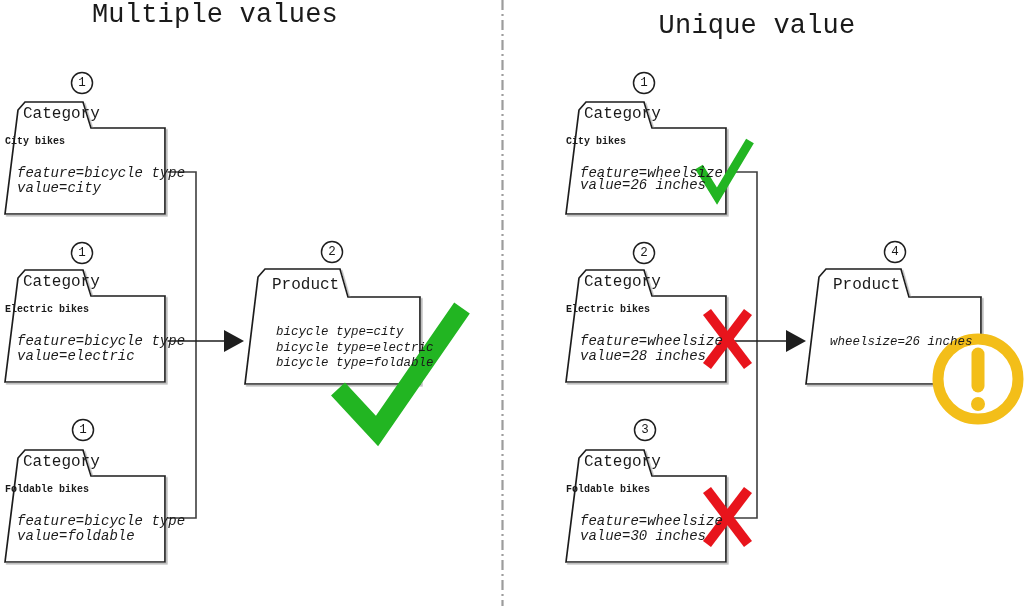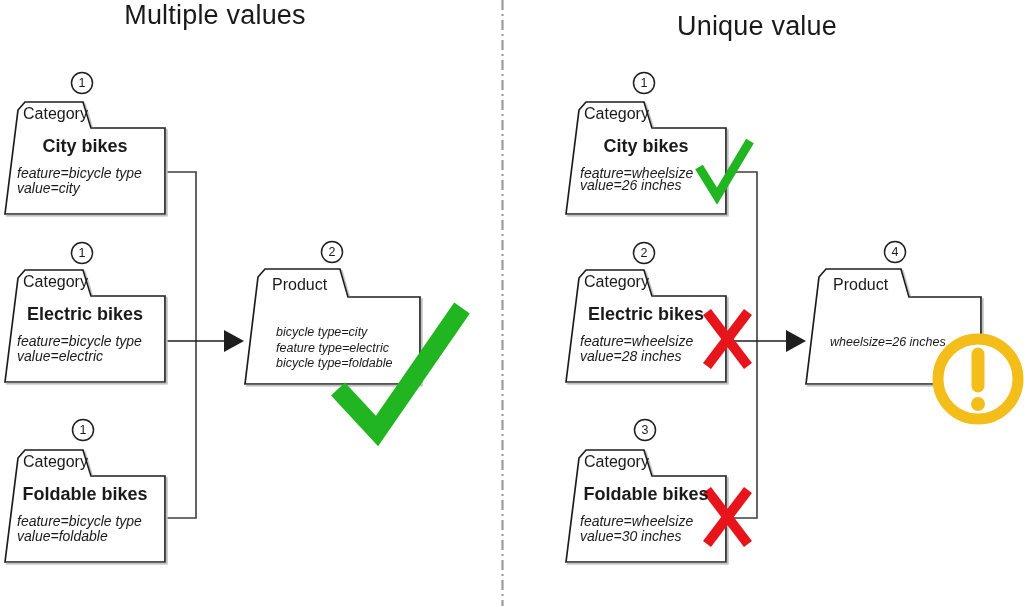--- a/index.html
+++ b/index.html
@@ -1,22 +1,22 @@
 <!DOCTYPE html>
 <html><head>
 <meta charset="utf-8">
 <style>
   html,body{margin:0;padding:0;background:#ffffff;}
   .stage{position:relative;width:1024px;height:606px;background:#ffffff;overflow:hidden;
-         font-family:Liberation Sans, sans-serif;color:#1a1a1a;}
+         font-family:Liberation Mono, monospace;color:#1a1a1a;}
   .stage svg{position:absolute;left:0;top:0;}
   .t{position:absolute;white-space:nowrap;color:#1a1a1a;}
   .title{font-size:27px;font-weight:400;text-align:center;letter-spacing:0.2px;}
   .tab{font-size:16px;}
-  .fname{font-size:18px;font-weight:700;text-align:center;}
+  .fname{font-size:10px;font-weight:700;}
   .attr{font-size:14px;font-style:italic;line-height:15.5px;}
   .plines{font-size:12.5px;font-style:italic;line-height:15.5px;}
   .badge{font-size:12.5px;width:22px;height:22px;line-height:22px;text-align:center;}
 </style>
 </head>
 <body>
 
 <div class="stage">
 
   <svg width="1024" height="606" viewBox="0 0 1024 606">
@@ -99,21 +99,21 @@
   <div class="t attr" style="left:17px;top:349px;">value=electric</div>
 
   <div class="t tab" style="left:23px;top:453px;">Category</div>
   <div class="t fname" style="left:5px;top:484px;width:160px;">Foldable bikes</div>
   <div class="t attr" style="left:17px;top:514px;">feature=bicycle type</div>
   <div class="t attr" style="left:17px;top:529px;">value=foldable</div>
 
   <div class="t tab" style="left:272px;top:276px;">Product</div>
   <div class="t plines" style="left:276px;top:325px;">
     <div>bicycle type=city</div>
-    <div>feature type=electric</div>
+    <div>bicycle type=electric</div>
     <div>bicycle type=foldable</div>
   </div>
 
   <div class="t tab" style="left:584px;top:105px;">Category</div>
   <div class="t fname" style="left:566px;top:136px;width:160px;">City bikes</div>
   <div class="t attr" style="left:580px;top:166px;">feature=wheelsize</div>
   <div class="t attr" style="left:580px;top:178px;">value=26 inches</div>
 
   <div class="t tab" style="left:584px;top:273px;">Category</div>
   <div class="t fname" style="left:566px;top:304px;width:160px;">Electric bikes</div>

